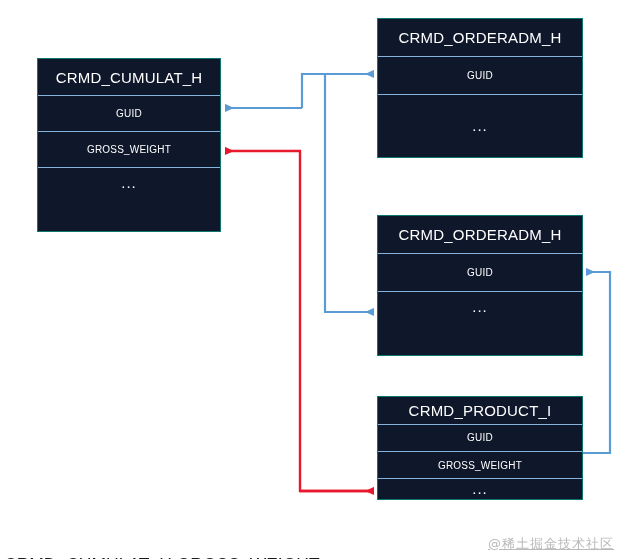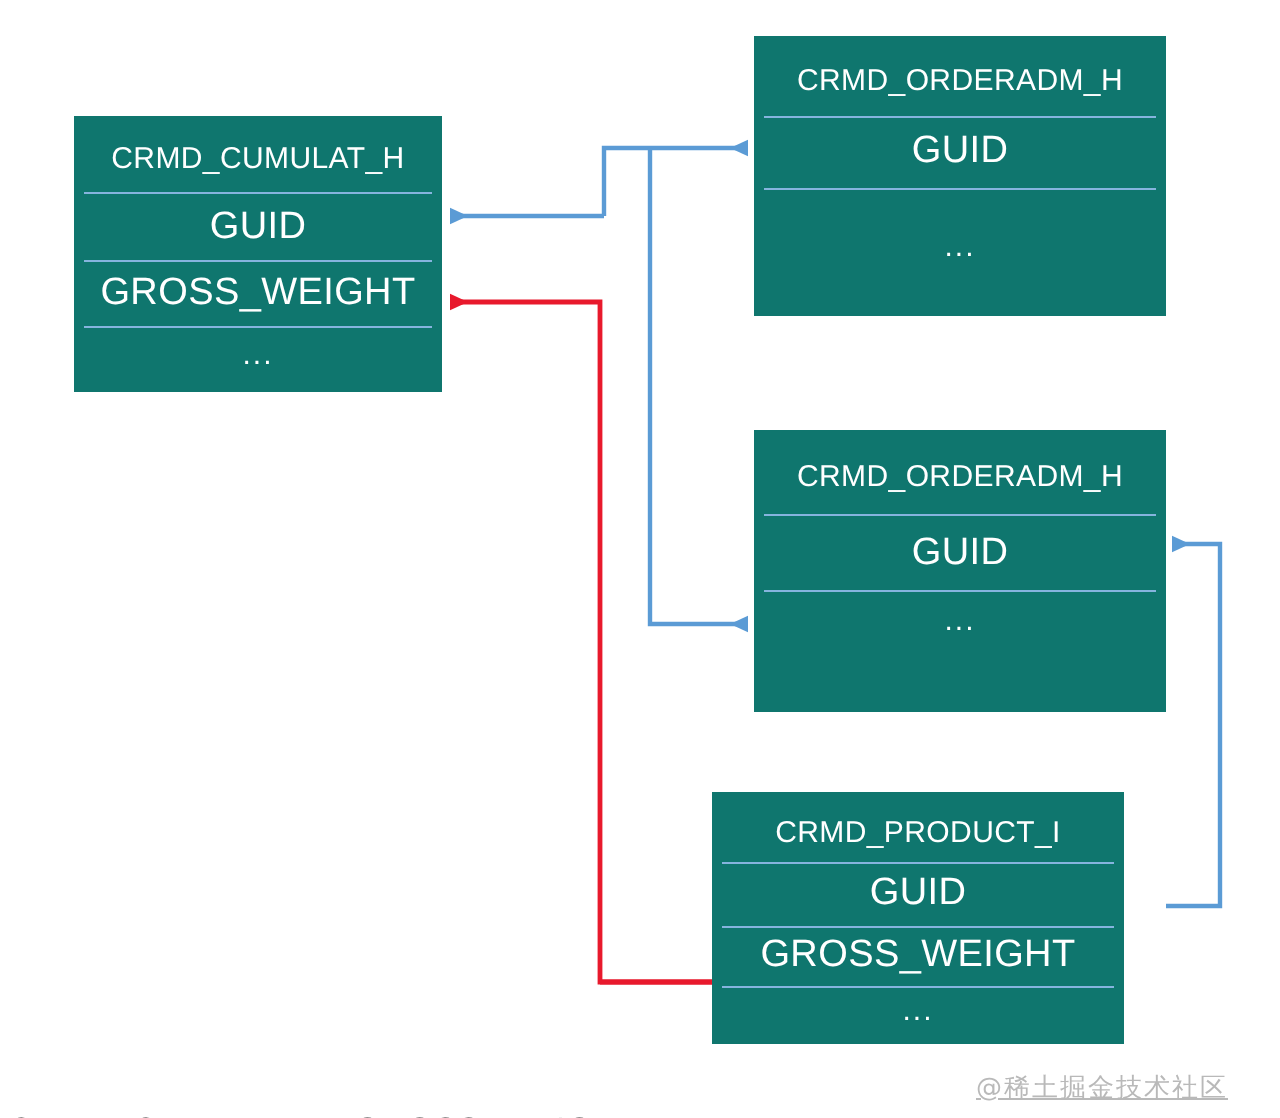--- a/index.html
+++ b/index.html
@@ -22,43 +22,43 @@
     position: absolute;
     left: 0;
     top: 0;
     width: 640px;
     height: 559px;
     pointer-events: none;
   }
   .ent-box {
     position: absolute;
     box-sizing: border-box;
-    background: #0f766e;
-    border: 5px solid #0f766e;
+    background: #0f172a;
+    border: 1px solid #0f766e;
     display: flex;
     flex-direction: column;
   }
   .ent-row {
     box-sizing: border-box;
     display: flex;
     align-items: center;
     justify-content: center;
     color: #ffffff;
     border-bottom: 1px solid #86B4DE;
     letter-spacing: 0.2px;
     white-space: nowrap;
   }
   .ent-row:last-child {
     border-bottom: none;
   }
   .ent-row.title {
     font-size: 15px;
   }
   .ent-row.field {
-    font-size: 19px;
+    font-size: 10px;
   }
   .ent-row.ellipsis {
     font-size: 15px;
     letter-spacing: 1px;
   }
   .formula {
     position: absolute;
     left: 4px;
     top: 503px;
     width: 420px;
@@ -105,40 +105,40 @@
     <g>
       <path d="M583,453 L610,453 L610,272 L587,272" fill="none" stroke="#5B9BD5" stroke-width="2.2" marker-end="url(#arrow-blue)"></path>
     </g>
 
     <g>
       <path d="M373,491 L300,491 L300,151 L226,151" fill="none" stroke="#E8192C" stroke-width="2.4" marker-end="url(#arrow-red)"></path>
       <path d="M300,491 L373,491" fill="none" stroke="#E8192C" stroke-width="2.4" marker-end="url(#arrow-red)"></path>
     </g>
   </svg>
 
-  <div class="ent-box" style="left:37px; top:58px; width:184px; height:138px;">
+  <div class="ent-box" style="left:37px; top:58px; width:184px; height:174px;">
     <div class="ent-row title" style="height:37px;">CRMD_CUMULAT_H</div>
     <div class="ent-row field" style="height:36px;">GUID</div>
     <div class="ent-row field" style="height:36px;">GROSS_WEIGHT</div>
     <div class="ent-row ellipsis" style="height:29px;">...</div>
   </div>
 
   <div class="ent-box" style="left:377px; top:18px; width:206px; height:140px;">
     <div class="ent-row title" style="height:39px;">CRMD_ORDERADM_H</div>
     <div class="ent-row field" style="height:38px;">GUID</div>
     <div class="ent-row ellipsis" style="height:63px;">...</div>
   </div>
 
   <div class="ent-box" style="left:377px; top:215px; width:206px; height:141px;">
     <div class="ent-row title" style="height:38px;">CRMD_ORDERADM_H</div>
     <div class="ent-row field" style="height:38px;">GUID</div>
     <div class="ent-row ellipsis" style="height:28px;">...</div>
   </div>
 
-  <div class="ent-box" style="left:356px; top:396px; width:206px; height:126px;justify-content:space-between;">
+  <div class="ent-box" style="left:377px; top:396px; width:206px; height:104px;justify-content:space-between;">
     <div class="ent-row title" style="height:38px;">CRMD_PRODUCT_I</div>
     <div class="ent-row field" style="height:38px;">GUID</div>
     <div class="ent-row field" style="height:37px;">GROSS_WEIGHT</div>
     <div class="ent-row ellipsis" style="height:28px;">...</div>
   </div>
 
   <div class="formula">
     <div>CRMD_CUMULAT_H.GROSS_WEIGHT =</div>
     
   </div>

